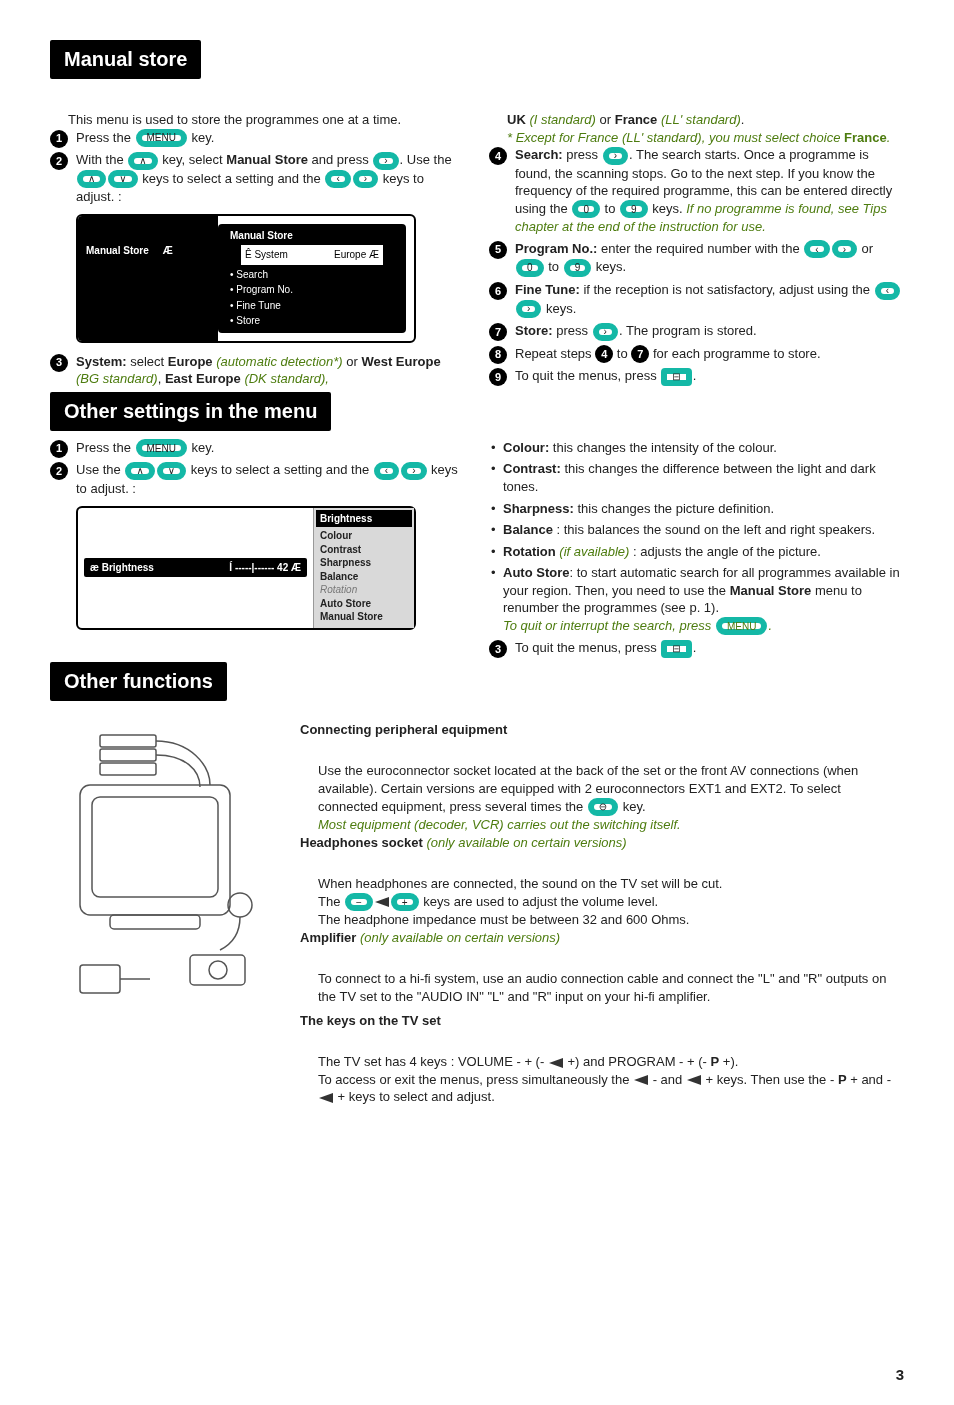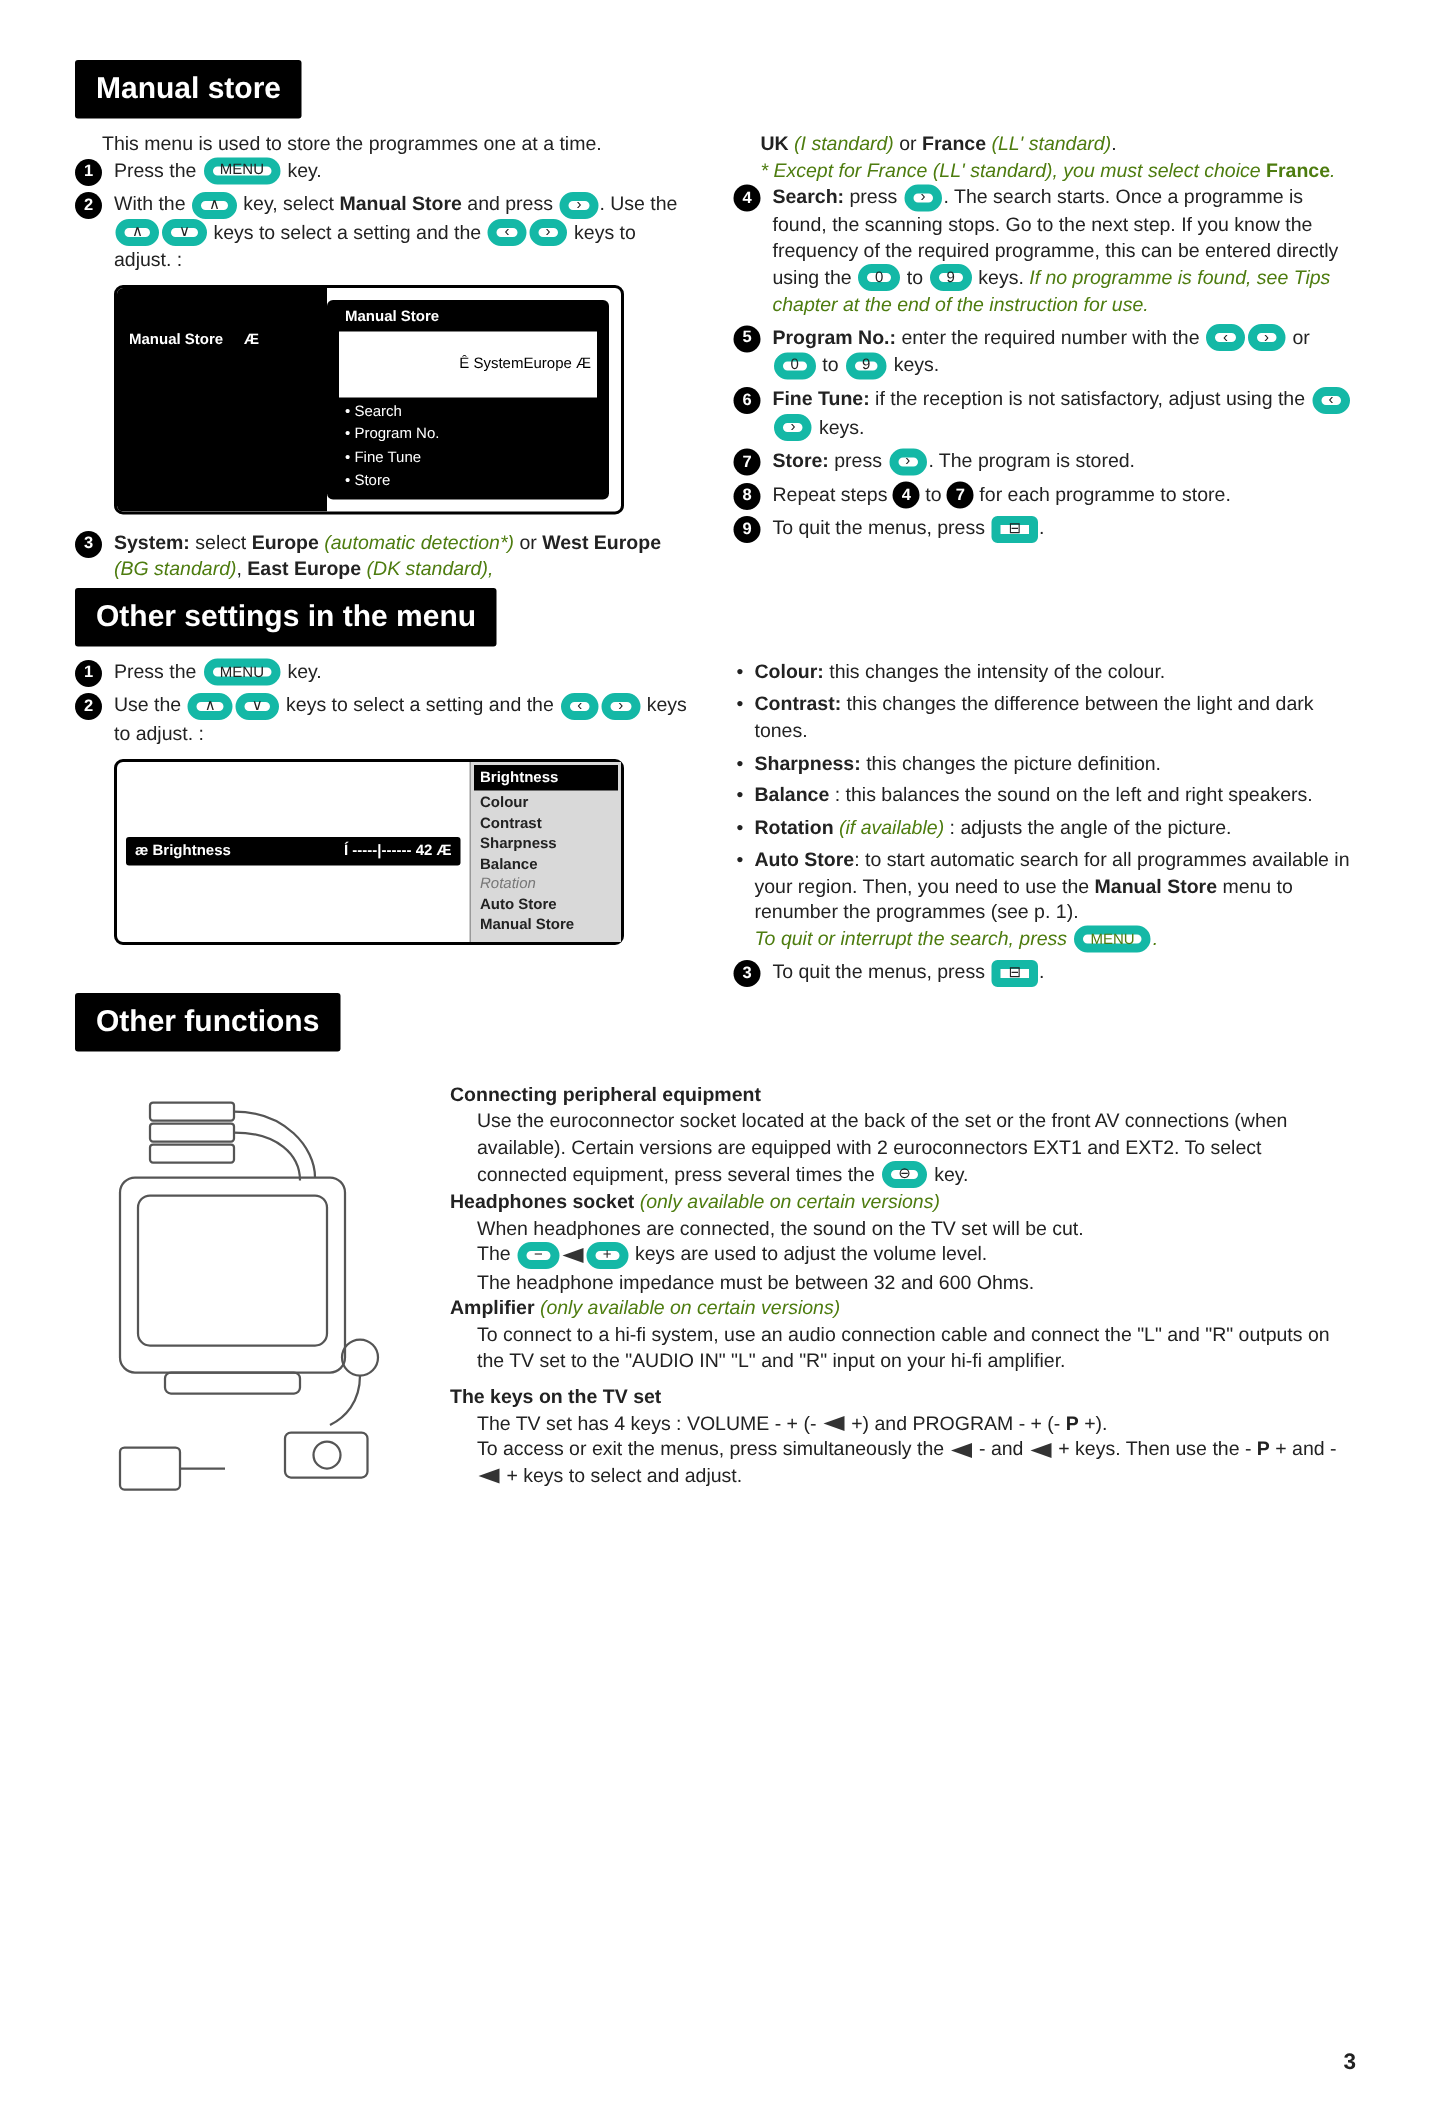--- a/index.html
+++ b/index.html
@@ -58,21 +58,21 @@
   }
   .ui-left {
     background: #000; color: #fff; width: 140px;
     padding: 28px 8px; font-size: 10px; font-weight: bold;
   }
   .ui-right { flex: 1; padding: 6px 0; font-size: 10px; }
   .ui-inner {
     background: #000; color: #fff; border-radius: 4px;
     padding: 4px 8px; margin: 2px 8px 2px 0;
   }
-  .ui-inner .hl { background: #fff; color: #000; display: flex; justify-content: flex-end; padding: 15px 4px; margin: 2px 0; }
+  .ui-inner .hl { background: #fff; color: #000; display: flex; justify-content: space-between; padding: 3px 4px; margin: 2px 15px; }
   .ui-inner .row { padding: 1px 4px; }
   .ui-box2 {
     border: 2px solid #000; border-radius: 6px;
     background: #fff; display: flex; align-items: stretch;
     margin: 8px 0 10px 26px; width: 340px;
   }
   .ui-box2 .screen {
     flex: 1; border-right: 1px solid #999;
     display: flex; flex-direction: column; justify-content: center;
     padding: 6px 0;
@@ -89,21 +89,21 @@
   .ui-box2 .side .active { background: #000; color: #fff; padding: 2px 4px; margin: -2px -4px 2px -4px; }
   .ui-box2 .side .dim { color: #777; font-weight: normal; font-style: italic; }
   .tv-illus {
     width: 230px; height: 300px;
     display: flex; align-items: center; justify-content: center;
   }
   .tv-illus svg { width: 100%; height: 100%; }
   .funcs { display: flex; gap: 20px; margin-top: 6px; }
   .funcs .text { flex: 1; }
   .subhead { font-weight: bold; margin-top: 6px; }
-  .indent { padding-left: 18px; }
+  .indent { padding-left: 18px; margin-top: 24px; }
   .page-num { position: absolute; bottom: 20px; right: 50px; font-weight: bold; font-size: 15px; }
   .vol-icon {
     display: inline-block;
     width: 0; height: 0;
     border-top: 5px solid transparent;
     border-bottom: 5px solid transparent;
     border-right: 14px solid #333;
     vertical-align: middle; margin: 0 1px;
   }
 </style>
@@ -255,20 +255,21 @@
         <circle cx="168" cy="255" r="9"></circle>
         <rect x="30" y="250" width="40" height="28" rx="3"></rect>
         <path d="M70 264 L 100 264"></path>
       </g>
     </svg>
   </div>
   <div class="text">
     <div class="subhead">Connecting peripheral equipment</div>
     <div class="indent">
       <span>Use the euroconnector socket located at the back of the set or the front AV connections (when available). Certain versions are equipped with 2 euroconnectors EXT1 and EXT2. To select connected equipment, press several times the </span><span class="keycap">⊖</span><span> key.</span>
+      <div class="italic">Most equipment (decoder, VCR) carries out the switching itself.</div>
     </div>
 
     <div><span class="subhead">Headphones socket</span><span class="italic"> (only available on certain versions)</span></div>
     <div class="indent">
       <div>When headphones are connected, the sound on the TV set will be cut.</div>
       <div><span>The </span><span class="keycap">−</span><span class="vol-icon"></span><span class="keycap">+</span><span> keys are used to adjust the volume level.</span></div>
       <div>The headphone impedance must be between 32 and 600 Ohms.</div>
     </div>
 
     <div><span class="subhead">Amplifier</span><span class="italic"> (only available on certain versions)</span></div>

